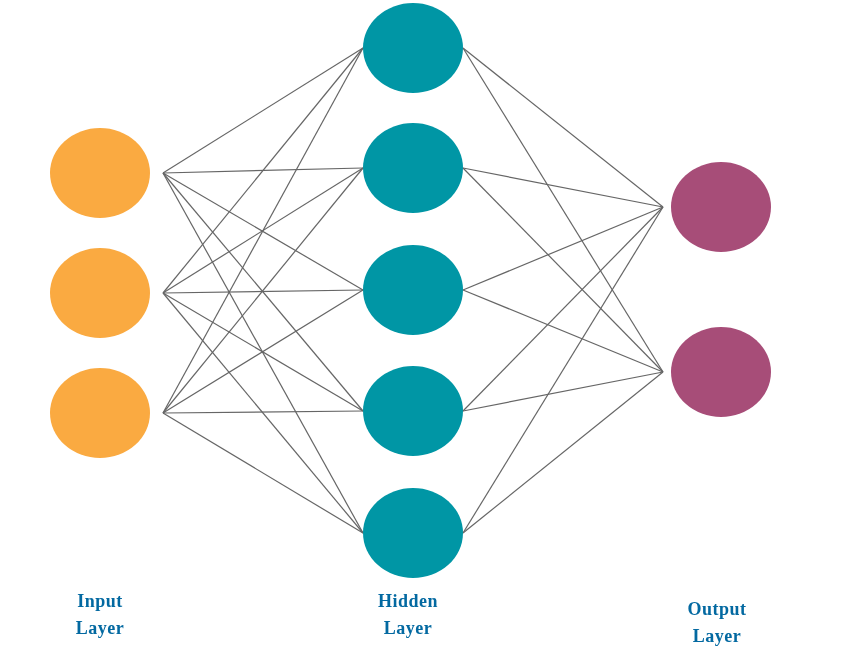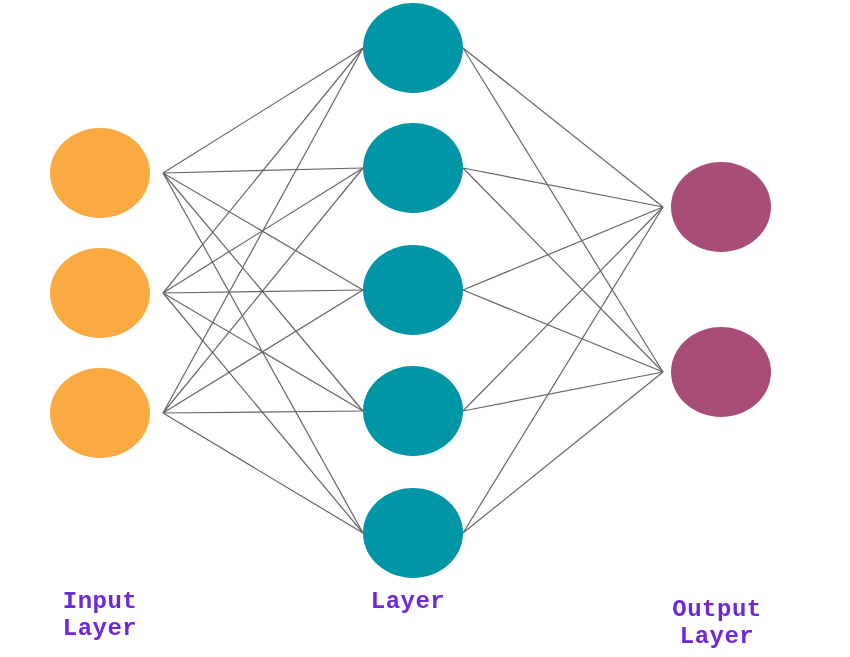--- a/index.html
+++ b/index.html
@@ -18,25 +18,25 @@
   #net-svg {
     position: absolute;
     left: 0;
     top: 0;
   }
   .layer-label {
     position: absolute;
     top: 588px;
     transform: translateX(-50%);
     text-align: center;
-    font-family: Liberation Mono, monospace;
+    font-family: Liberation Serif, serif;
     font-weight: 700;
-    font-size: 24px;
+    font-size: 18px;
     line-height: 27px;
-    color: #6d28d9;
+    color: #0369a1;
     white-space: nowrap;
     letter-spacing: 0.5px;
   }
 </style>
 </head>
 <body>
 
 <div class="canvas">
   <svg id="net-svg" width="850" height="657" viewBox="0 0 850 657">
       <line x1="163" y1="173" x2="363" y2="48" stroke="#666666" stroke-width="1.2"></line>
@@ -75,20 +75,21 @@
       <ellipse cx="721" cy="207" rx="50" ry="45" fill="#A74D78"></ellipse>
       <ellipse cx="721" cy="372" rx="50" ry="45" fill="#A74D78"></ellipse>
     </svg>
 
   <div class="layer-label" id="label-0" style="left: 100px;">
     <div>Input</div>
     <div>Layer</div>
   </div>
 
   <div class="layer-label" id="label-1" style="left: 408px;">
+    <div>Hidden</div>
     <div>Layer</div>
   </div>
 
   <div class="layer-label" id="label-2" style="left: 717px; margin-top: 8px;">
     <div>Output</div>
     <div>Layer</div>
   </div>
 </div>
 
 </body></html>

